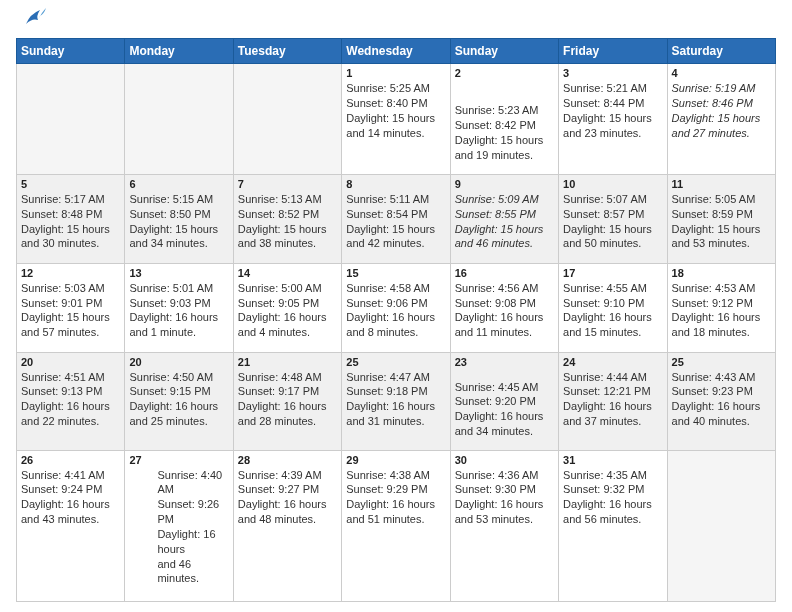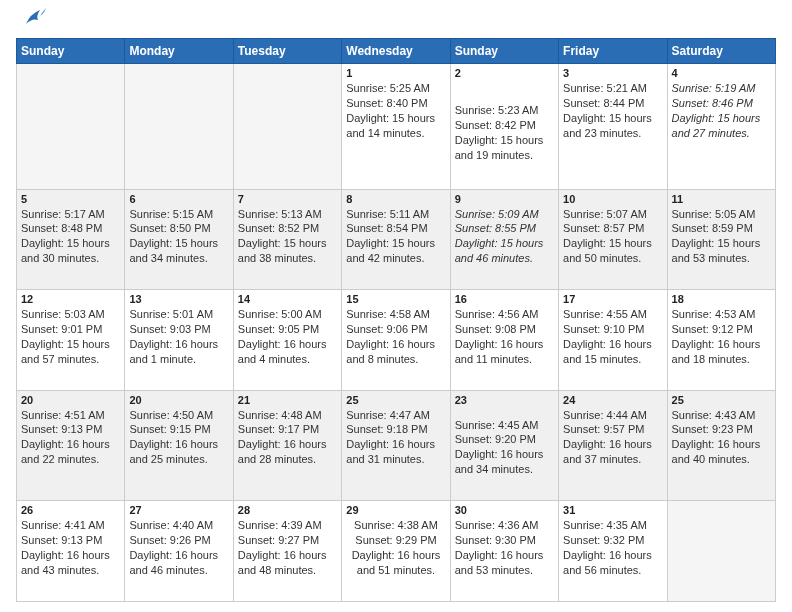--- a/index.html
+++ b/index.html
@@ -284,57 +284,57 @@
           <td>
             <div class="day-number">23</div>
             <div class="day-info" style="white-space: pre-line; margin-top: 12px;">Sunrise: 4:45 AM
 Sunset: 9:20 PM
 Daylight: 16 hours
 and 34 minutes.</div>
           </td>
           <td>
             <div class="day-number">24</div>
             <div class="day-info" style="white-space: pre-line;">Sunrise: 4:44 AM
-Sunset: 9:57 PM
+Sunset: 12:21 PM
 Daylight: 16 hours
 and 37 minutes.</div>
           </td>
           <td>
             <div class="day-number">25</div>
             <div class="day-info" style="white-space: pre-line;">Sunrise: 4:43 AM
 Sunset: 9:23 PM
 Daylight: 16 hours
 and 40 minutes.</div>
           </td>
         </tr>
         <tr>
           <td>
             <div class="day-number">26</div>
             <div class="day-info" style="white-space: pre-line;">Sunrise: 4:41 AM
-Sunset: 9:13 PM
+Sunset: 9:24 PM
 Daylight: 16 hours
 and 43 minutes.</div>
           </td>
           <td>
             <div class="day-number">27</div>
-            <div class="day-info" style="white-space: pre-line;">Sunrise: 4:40 AM
+            <div class="day-info" style="white-space: pre-line; margin-left: 28px;">Sunrise: 4:40 AM
 Sunset: 9:26 PM
 Daylight: 16 hours
 and 46 minutes.</div>
           </td>
           <td>
             <div class="day-number">28</div>
             <div class="day-info" style="white-space: pre-line;">Sunrise: 4:39 AM
 Sunset: 9:27 PM
 Daylight: 16 hours
 and 48 minutes.</div>
           </td>
           <td>
             <div class="day-number">29</div>
-            <div class="day-info" style="white-space: pre-line; text-align: center;">Sunrise: 4:38 AM
+            <div class="day-info" style="white-space: pre-line;">Sunrise: 4:38 AM
 Sunset: 9:29 PM
 Daylight: 16 hours
 and 51 minutes.</div>
           </td>
           <td>
             <div class="day-number">30</div>
             <div class="day-info" style="white-space: pre-line;">Sunrise: 4:36 AM
 Sunset: 9:30 PM
 Daylight: 16 hours
 and 53 minutes.</div>

